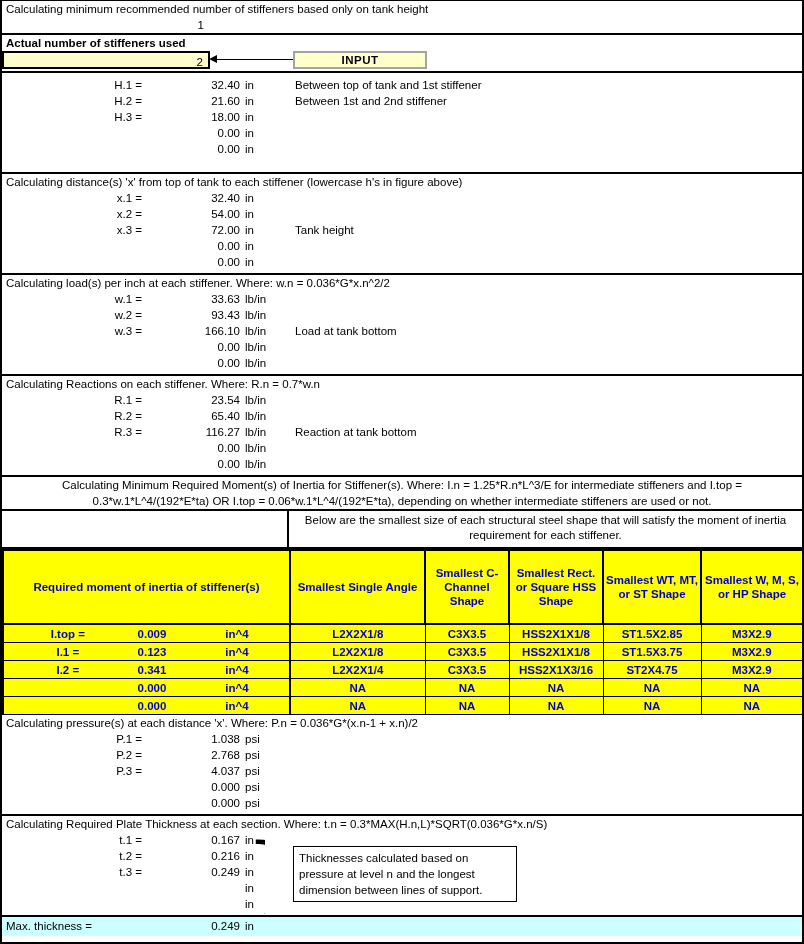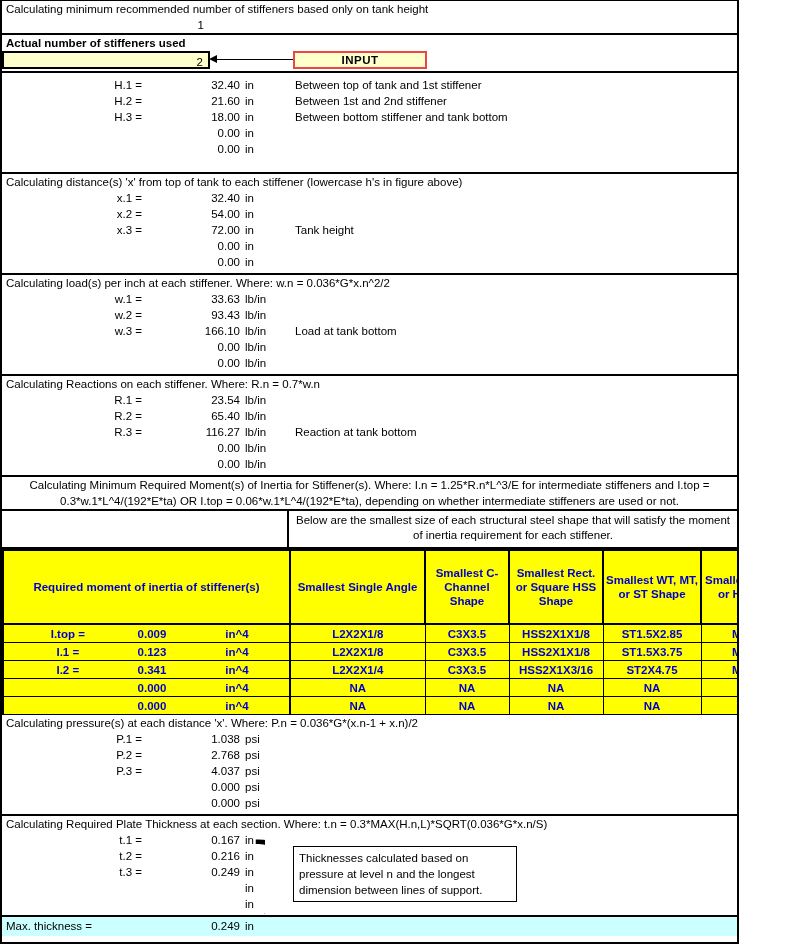--- a/index.html
+++ b/index.html
@@ -7,21 +7,21 @@
     padding: 0;
     background: #ffffff;
   }
   body {
     font-family: "Liberation Sans", sans-serif;
     font-size: 11.5px;
     color: #000000;
   }
   #sheet {
     position: relative;
-    width: 739px;
+    width: 804px;
     height: 944px;
     box-sizing: border-box;
     border-left: 2px solid #000;
     border-right: 2px solid #000;
     border-top: 1px solid #000;
     border-bottom: 2px solid #000;
     overflow: hidden;
     background: #fff;
   }
   .hr-thick {
@@ -91,21 +91,21 @@
     font-weight: normal;
   }
   .inputbox {
     position: absolute;
     left: 291px;
     top: 0px;
     width: 134px;
     height: 18px;
     line-height: 15px;
     background: #ffffcc;
-    border: 2px solid #ef4444;
+    border: 2px solid #a3a3a3;
     box-sizing: border-box;
     text-align: center;
     font-weight: bold;
     letter-spacing: 0.5px;
   }
   .arrowline {
     position: absolute;
     left: 214px;
     top: 8px;
     width: 78px;
@@ -252,21 +252,20 @@
     <div class="val-row">
       <span class="lbl">H.2 =</span>
       <span class="num">21.60</span>
       <span class="unit">in</span>
       <span class="note">Between 1st and 2nd stiffener</span>
     </div>
     <div class="val-row">
       <span class="lbl">H.3 =</span>
       <span class="num">18.00</span>
       <span class="unit">in</span>
-      <span class="note">Between bottom stiffener and tank bottom</span>
     </div>
     <div class="val-row">
       <span class="lbl"></span>
       <span class="num">0.00</span>
       <span class="unit">in</span>
     </div>
     <div class="val-row">
       <span class="lbl"></span>
       <span class="num">0.00</span>
       <span class="unit">in</span>

